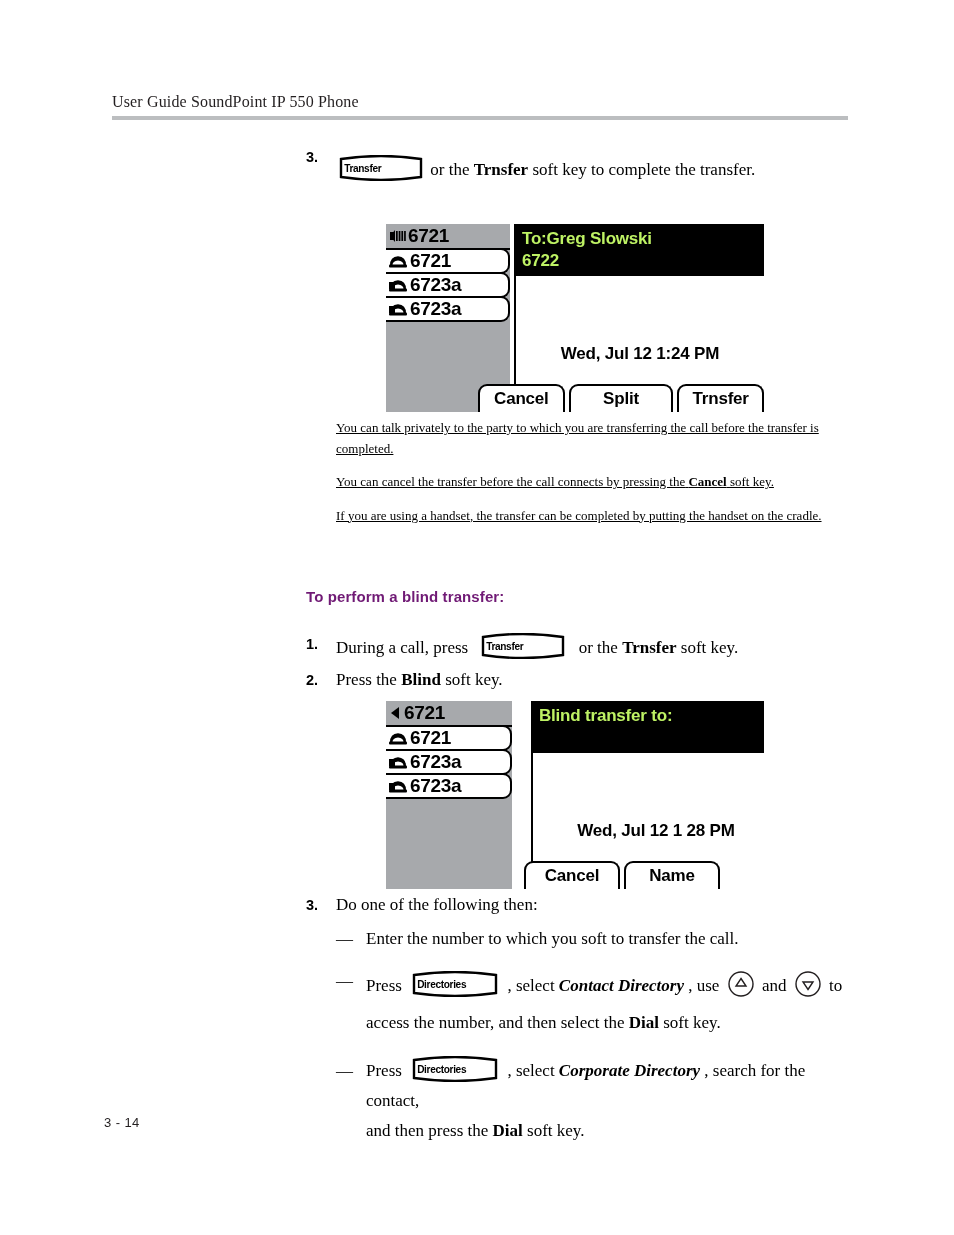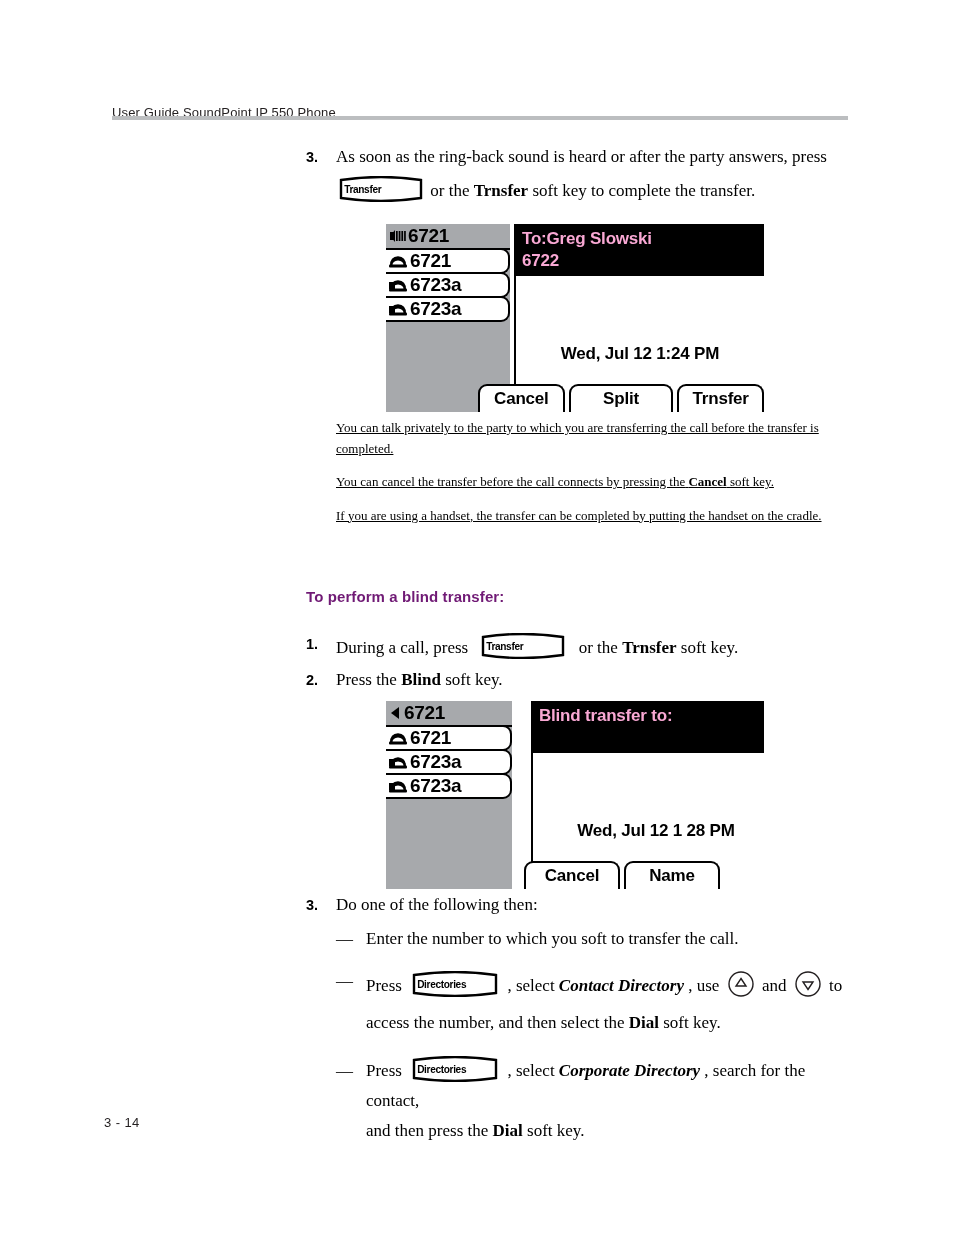--- a/index.html
+++ b/index.html
@@ -17,26 +17,25 @@
   }
 
   
   .page-header {
     position: absolute;
     left: 112px;
     top: 92px;
     width: 736px;
   }
   .page-header-text {
-    font-family: Liberation Sans, sans-serif;
-    font-size: 13px;
+    font-family: Liberation Serif, serif;
+    font-size: 16px;
     letter-spacing: 0.15px;
     color: #231f20;
     line-height: 1.2;
-    margin-top: 13px;
   }
   .header-rule {
     position: absolute;
     left: 112px;
     top: 116px;
     width: 736px;
     height: 4px;
     background: #bcbec0;
   }
 
@@ -217,21 +216,21 @@
     bottom: 0;
     background: #ffffff;
     box-sizing: border-box;
   }
   .lcd-banner {
     position: absolute;
     left: 0;
     top: 0;
     right: 0;
     background: #000000;
-    color: #f9a8d4;
+    color: #bef264;
     box-sizing: border-box;
     font-weight: bold;
     letter-spacing: -0.2px;
   }
   .lcd-banner .bl1,
   .lcd-banner .bl2 {
     display: block;
     white-space: nowrap;
   }
   .lcd-datetime {
@@ -277,21 +276,20 @@
 <div class="page-header">
   <div class="page-header-text">User Guide SoundPoint IP 550 Phone</div>
 </div>
 <div class="header-rule"></div>
 
 <div class="content">
 
   <div class="step" style="margin-bottom:2px;">
     <div class="step-num">3.</div>
     <div class="step-body">
-      <span>As soon as the ring-back sound is heard or after the party answers, press</span>
       <div style="height:9px;"></div>
       <span class="hardkey">
         <svg class="hk-shape" width="86" height="26" viewBox="0 0 86 26">
           <path d="M3 4 Q43 -2 83 4 L83 22 Q43 28 3 22 Z" fill="#ffffff" stroke="#000000" stroke-width="2.4"></path>
         </svg>
         <span class="hk-label">Transfer</span>
       </span>
       <span>or the</span>
       <b>Trnsfer</b>
       <span>soft key to complete the transfer.</span>

